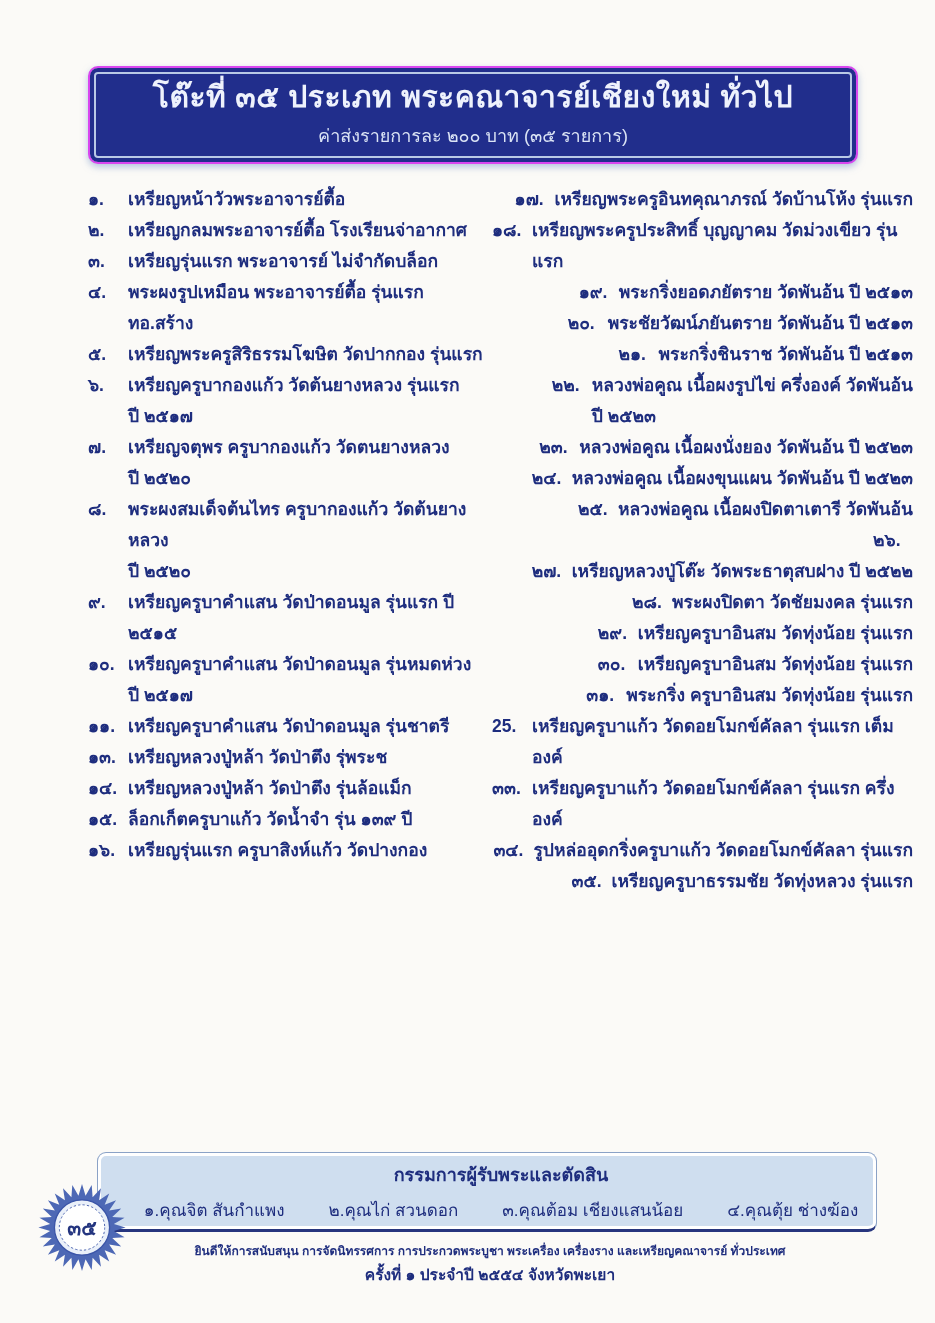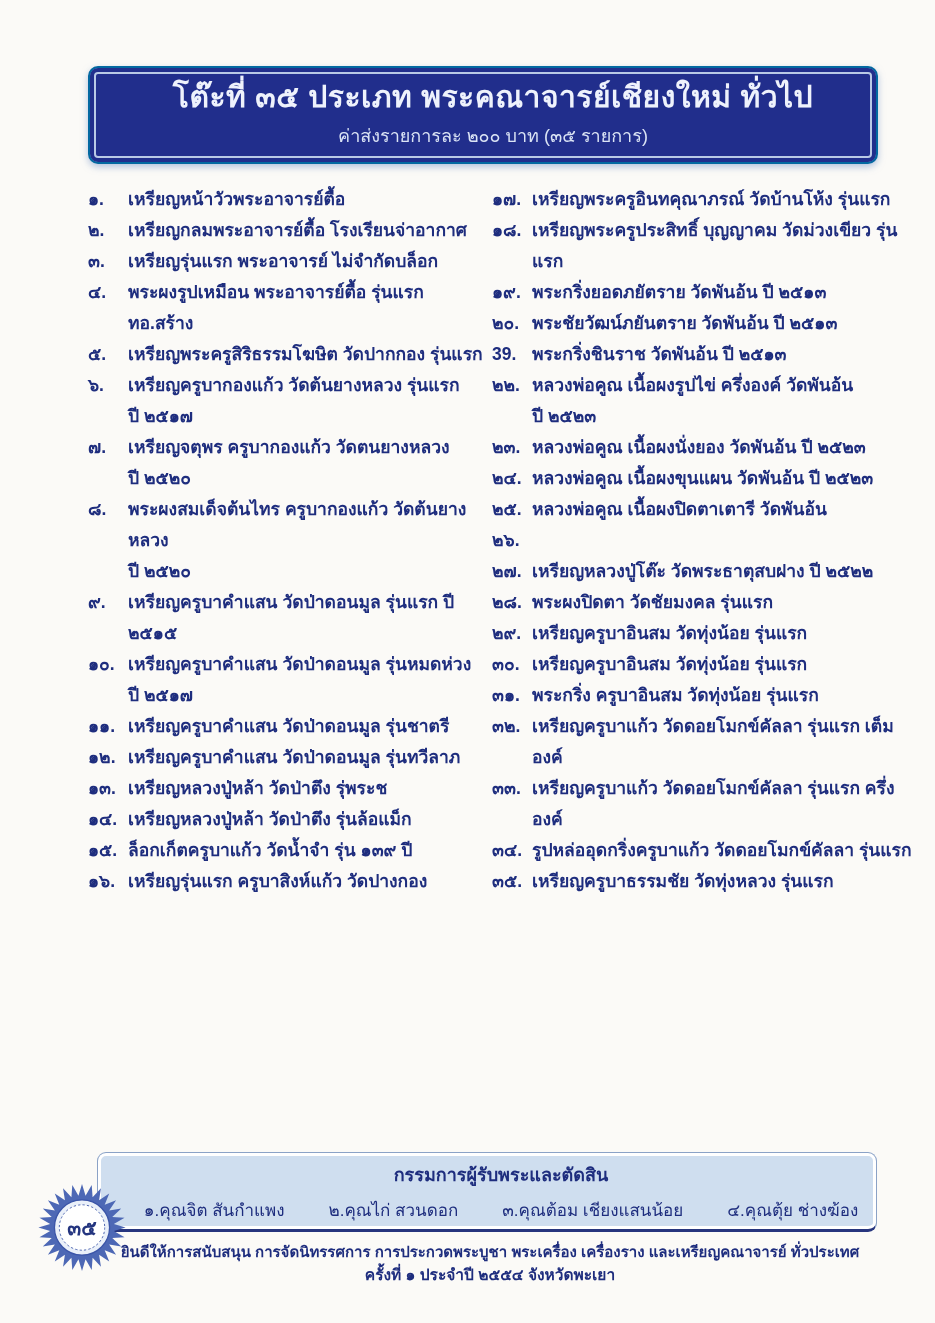--- a/index.html
+++ b/index.html
@@ -12,44 +12,43 @@
     width:935px;height:1323px;
     margin:0 auto;
     background:#fbfaf7;
     overflow:hidden;
     color:#1e2d7e;
   }
   
   .header-box{
     position:absolute;left:88px;top:66px;width:766px;height:94px;
     background:#212e8c;
-    border:2px solid #0369a1;
+    border:2px solid #d946ef;
     border-radius:10px;
     box-shadow: inset 0 0 0 4px #212e8c,
                 inset 0 0 0 6px #b9c9e6,
                 0 3px 7px rgba(120,150,200,.55);
     display:flex;flex-direction:column;align-items:center;justify-content:center;
     text-align:center;
-    padding-left:20px;
   }
   .header-title{
     color:#eef2fc;font-size:30px;font-weight:700;line-height:1.15;
     letter-spacing:.5px;
   }
   .header-subtitle{
     color:#dbe4f5;font-size:18px;font-weight:400;margin-top:6px;
   }
   
   .list-wrap{
     position:absolute;left:88px;top:184px;width:825px;
     display:flex;
   }
   .list-col{display:flex;flex-direction:column;}
   .list-col.left{width:404px;}
-  .list-col.right{width:421px;}
+  .list-col.right{width:421px;align-items:flex-end;}
   .list-item{
     display:flex;
     font-size:17.5px;font-weight:700;color:#1e2d7e;
     line-height:31px;
   }
   .list-item .num{width:40px;flex-shrink:0;}
   .list-item .txt{white-space:pre-line;}
   
   .committee-box{
     position:absolute;left:97px;top:1152px;width:750px;height:76px;
@@ -65,21 +64,21 @@
   }
   .committee-members{
     display:flex;gap:44px;justify-content:center;
     font-size:17px;font-weight:400;color:#1e2d7e;
   }
   
   .footer-lines{
     position:absolute;left:110px;top:1240px;width:760px;
     text-align:center;color:#1e2d7e;font-weight:700;
   }
-  .footer-line1{font-size:15px;line-height:23px;}
+  .footer-line1{font-size:12px;line-height:23px;}
   .footer-line2{font-size:15.5px;line-height:23px;}
   
   .badge{
     position:absolute;left:34px;top:1183px;width:96px;height:89px;
   }
   .badge svg{width:100%;height:100%;}
   .badge-number{
     font-size:23px;font-weight:700;fill:#24357f;
     font-family:"Liberation Sans","DejaVu Sans",sans-serif;
   }
@@ -149,24 +148,20 @@
           <span class="num">๑๐.</span>
           <span class="txt">เหรียญครูบาคำแสน วัดป่าดอนมูล รุ่นหมดห่วง
 ปี ๒๕๑๗</span>
         </div>
 
         <div class="list-item">
           <span class="num">๑๑.</span>
           <span class="txt">เหรียญครูบาคำแสน วัดป่าดอนมูล รุ่นชาตรี</span>
         </div>
 
-        <div class="list-item">
-          <span class="num">๑๒.</span>
-          <span class="txt">เหรียญครูบาคำแสน วัดป่าดอนมูล รุ่นทวีลาภ</span>
-        </div>
 
         <div class="list-item">
           <span class="num">๑๓.</span>
           <span class="txt">เหรียญหลวงปู่หล้า วัดป่าตึง รุ่พระช</span>
         </div>
 
         <div class="list-item">
           <span class="num">๑๔.</span>
           <span class="txt">เหรียญหลวงปู่หล้า วัดป่าตึง รุ่นล้อแม็ก</span>
         </div>
@@ -197,21 +192,21 @@
           <span class="num">๑๙.</span>
           <span class="txt">พระกริ่งยอดภยัตราย วัดพันอ้น ปี ๒๕๑๓</span>
         </div>
 
         <div class="list-item">
           <span class="num">๒๐.</span>
           <span class="txt">พระชัยวัฒน์ภยันตราย วัดพันอ้น ปี ๒๕๑๓</span>
         </div>
 
         <div class="list-item">
-          <span class="num">39.</span>
+          <span class="num">๒๑.</span>
           <span class="txt">พระกริ่งชินราช วัดพันอ้น ปี ๒๕๑๓</span>
         </div>
 
         <div class="list-item">
           <span class="num">๒๒.</span>
           <span class="txt">หลวงพ่อคูณ เนื้อผงรูปไข่ ครึ่งองค์ วัดพันอ้น
 ปี ๒๕๒๓</span>
         </div>
 
         <div class="list-item">
@@ -252,21 +247,21 @@
           <span class="num">๓๐.</span>
           <span class="txt">เหรียญครูบาอินสม วัดทุ่งน้อย รุ่นแรก</span>
         </div>
 
         <div class="list-item">
           <span class="num">๓๑.</span>
           <span class="txt">พระกริ่ง ครูบาอินสม วัดทุ่งน้อย รุ่นแรก</span>
         </div>
 
         <div class="list-item">
-          <span class="num">๓๒.</span>
+          <span class="num">25.</span>
           <span class="txt">เหรียญครูบาแก้ว วัดดอยโมกข์คัลลา รุ่นแรก เต็มองค์</span>
         </div>
 
         <div class="list-item">
           <span class="num">๓๓.</span>
           <span class="txt">เหรียญครูบาแก้ว วัดดอยโมกข์คัลลา รุ่นแรก ครึ่งองค์</span>
         </div>
 
         <div class="list-item">
           <span class="num">๓๔.</span>

